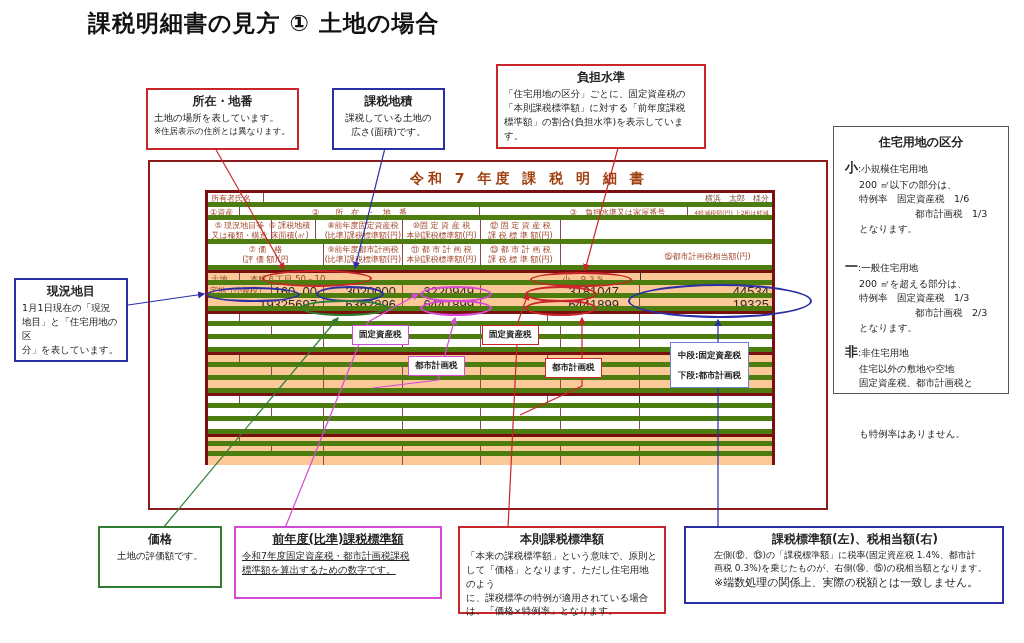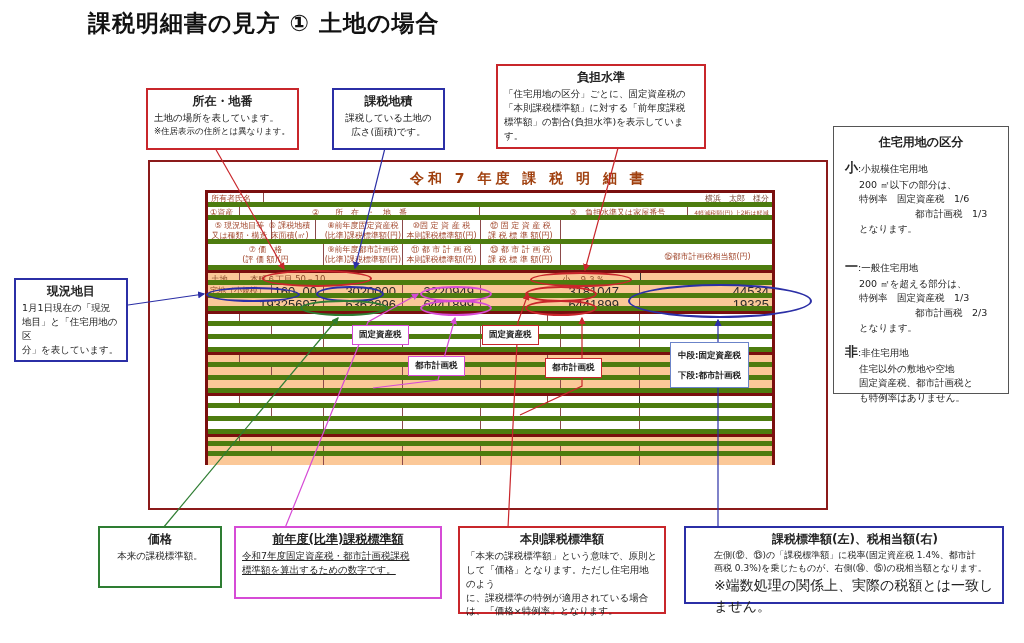--- a/index.html
+++ b/index.html
@@ -274,41 +274,41 @@
     <b style="font-size:13px;">一</b><span>:一般住宅用地</span>
     <div style="padding-left:14px;">200 ㎡を超える部分は、</div>
     <div style="padding-left:14px;">特例率　固定資産税　1/3</div>
     <div style="padding-left:70px;">都市計画税　2/3</div>
     <div style="padding-left:14px;">となります。</div>
   </div>
   <div style="margin-top:6px;">
     <b style="font-size:13px;">非</b><span>:非住宅用地</span>
     <div style="padding-left:14px;">住宅以外の敷地や空地</div>
     <div style="padding-left:14px;">固定資産税、都市計画税と</div>
-    <div style="padding-left:14px;">も特例率はありません。</div>
+    <div style="padding-left:14px;margin-top:36px;">も特例率はありません。</div>
   </div>
 </div>
 
 <div class="callout c-green" style="left:98px;top:526px;width:124px;height:62px;text-align:center;">
   <span class="ct">価格</span>
-  <div>本来の課税標準額。</div>
+  <div>土地の評価額です。</div>
 </div>
 
 <div class="callout c-pink" style="left:234px;top:526px;width:208px;height:73px;text-decoration:underline;">
   <span class="ct">前年度(比準)課税標準額</span>
   <div>令和7年度固定資産税・都市計画税課税</div>
   <div>標準額を算出するための数字です。</div>
 </div>
 
 <div class="callout c-red" style="left:458px;top:526px;width:208px;height:88px;">
   <span class="ct">本則課税標準額</span>
   <div>「本来の課税標準額」という意味で、原則と</div>
   <div>して「価格」となります。ただし住宅用地のよう</div>
   <div>に、課税標準の特例が適用されている場合</div>
   <div>は、「価格×特例率」となります。</div>
 </div>
 
 <div class="callout c-blue" style="left:684px;top:526px;width:320px;height:78px;padding-left:28px;">
   <span class="ct">課税標準額(左)、税相当額(右)</span>
   <div style="font-size:9px;">左側(⑫、⑬)の「課税標準額」に税率(固定資産税 1.4%、都市計</div>
   <div style="font-size:9px;">画税 0.3%)を乗じたものが、右側(⑭、⑮)の税相当額となります。</div>
-  <div style="font-size:14px;">※端数処理の関係上、実際の税額とは一致しません。</div>
+  <div style="font-size:11px;">※端数処理の関係上、実際の税額とは一致しません。</div>
 </div>
 
 </body></html>

